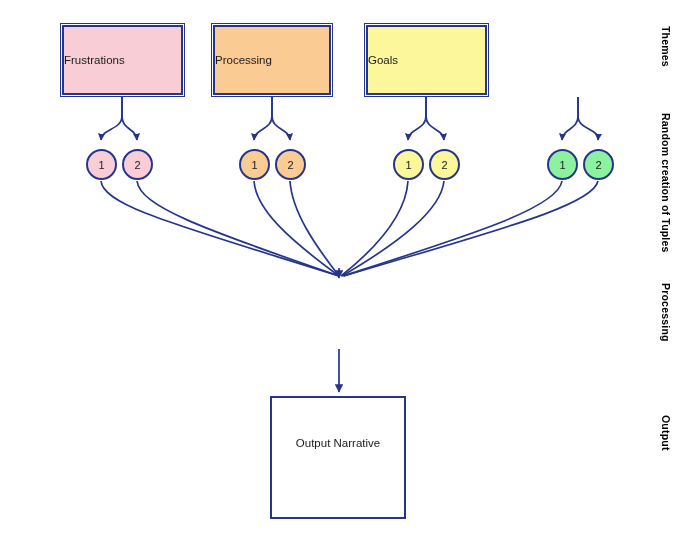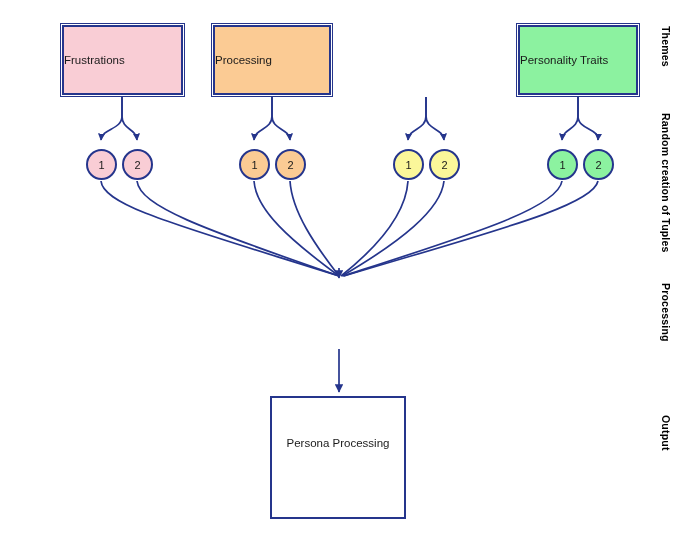--- a/index.html
+++ b/index.html
@@ -136,22 +136,22 @@
       <path d="M 339 349 L 339 392" marker-end="url(#arrow)"></path>
     </g>
   </svg>
 
   <div class="theme-box" style="left: 62px; top: 25px; width: 121px; height: 70px; background: rgb(249, 205, 213);">
     <span>Frustrations</span>
   </div>
   <div class="theme-box" style="left: 213px; top: 25px; width: 118px; height: 70px; background: rgb(251, 203, 148);">
     <span>Processing</span>
   </div>
-  <div class="theme-box" style="left: 518px; top: 25px; width: 120px; height: 70px; background: rgb(140, 242, 160);">
-    <span>Personality Traits</span>
+  <div class="theme-box" style="left: 366px; top: 25px; width: 121px; height: 70px; background: rgb(251, 247, 154);">
+    <span>Goals</span>
   </div>
 
   <div class="tuple-node" style="left: 86px; top: 149px; background: rgb(249, 205, 213);">
     <span>1</span>
   </div>
   <div class="tuple-node" style="left: 122px; top: 149px; background: rgb(249, 205, 213);">
     <span>2</span>
   </div>
   <div class="tuple-node" style="left: 239px; top: 149px; background: rgb(251, 203, 148);">
     <span>1</span>
@@ -167,21 +167,21 @@
   </div>
   <div class="tuple-node" style="left: 547px; top: 149px; background: rgb(140, 242, 160);">
     <span>1</span>
   </div>
   <div class="tuple-node" style="left: 583px; top: 149px; background: rgb(140, 242, 160);">
     <span>2</span>
   </div>
 
 
   <div class="out-box" style="left: 270px; top: 396px; width: 136px; height: 123px; background: rgb(255, 255, 255);">
-    <span>Persona Processing</span>
+    <span>Output Narrative</span>
   </div>
 
   <div class="stage-label" style="left: 660px; top: 26px; height: 78px;">
     <span>Themes</span>
   </div>
   <div class="stage-label" style="left: 660px; top: 113px; height: 155px;">
     <span>Random creation of Tuples</span>
   </div>
   <div class="stage-label" style="left: 660px; top: 283px; height: 90px;">
     <span>Processing</span>

